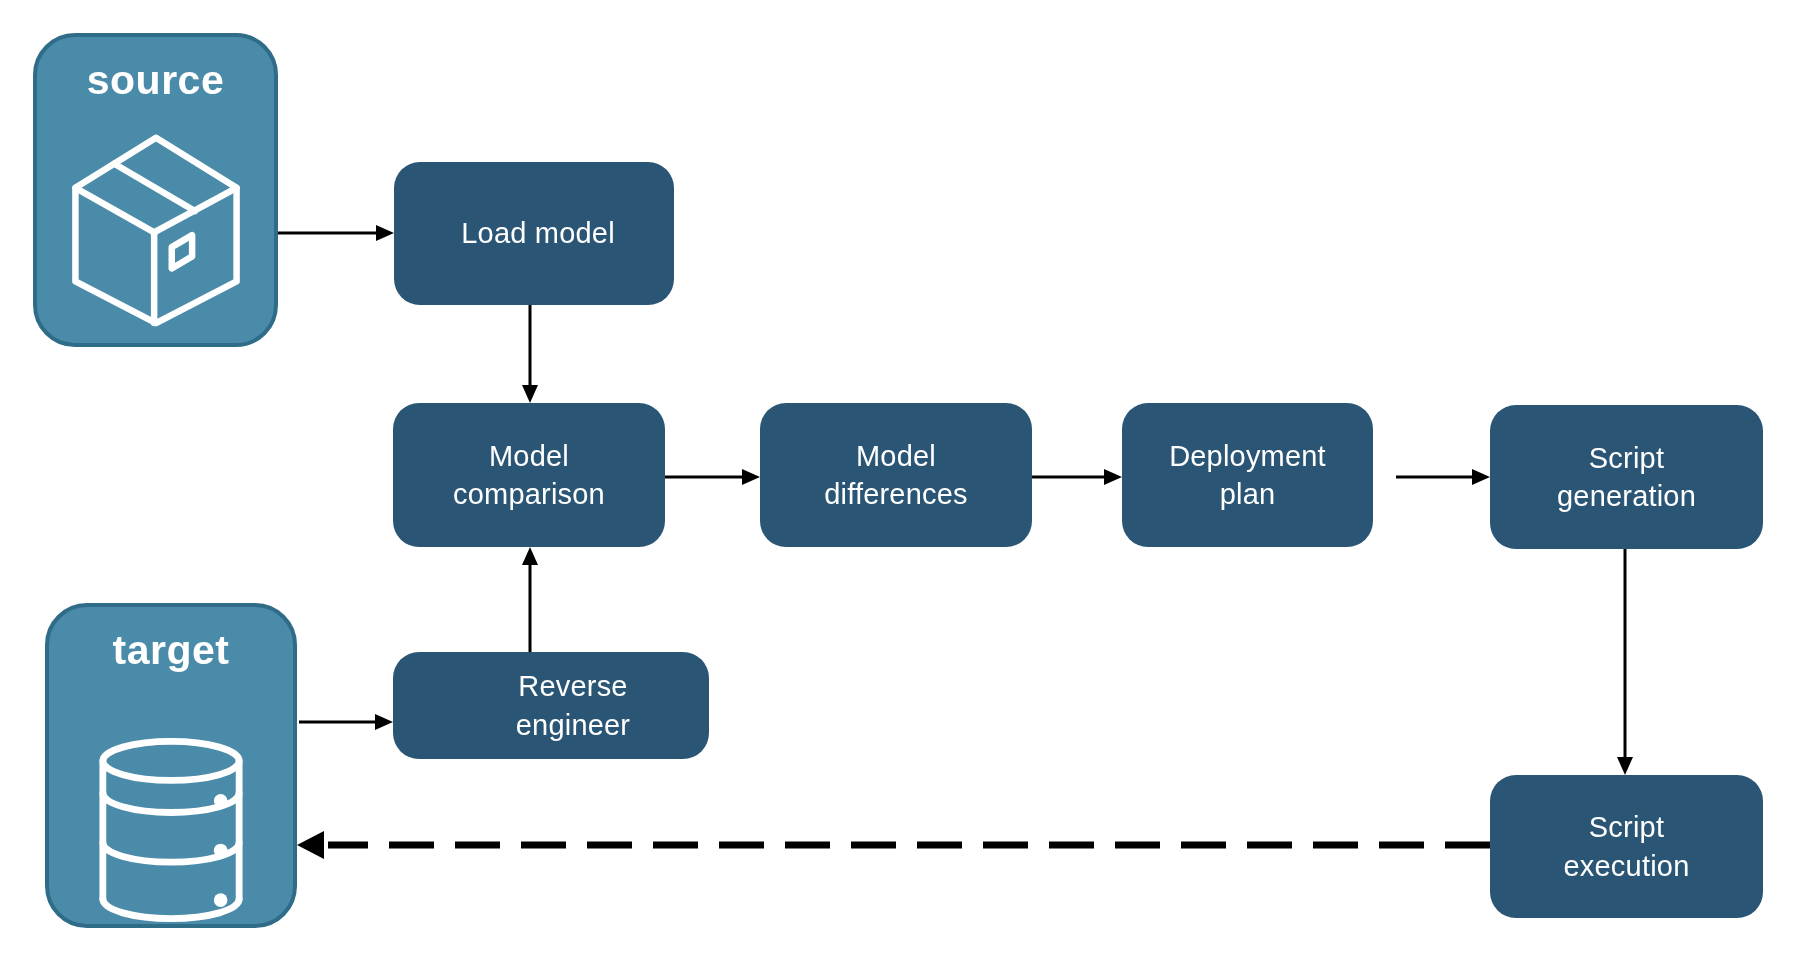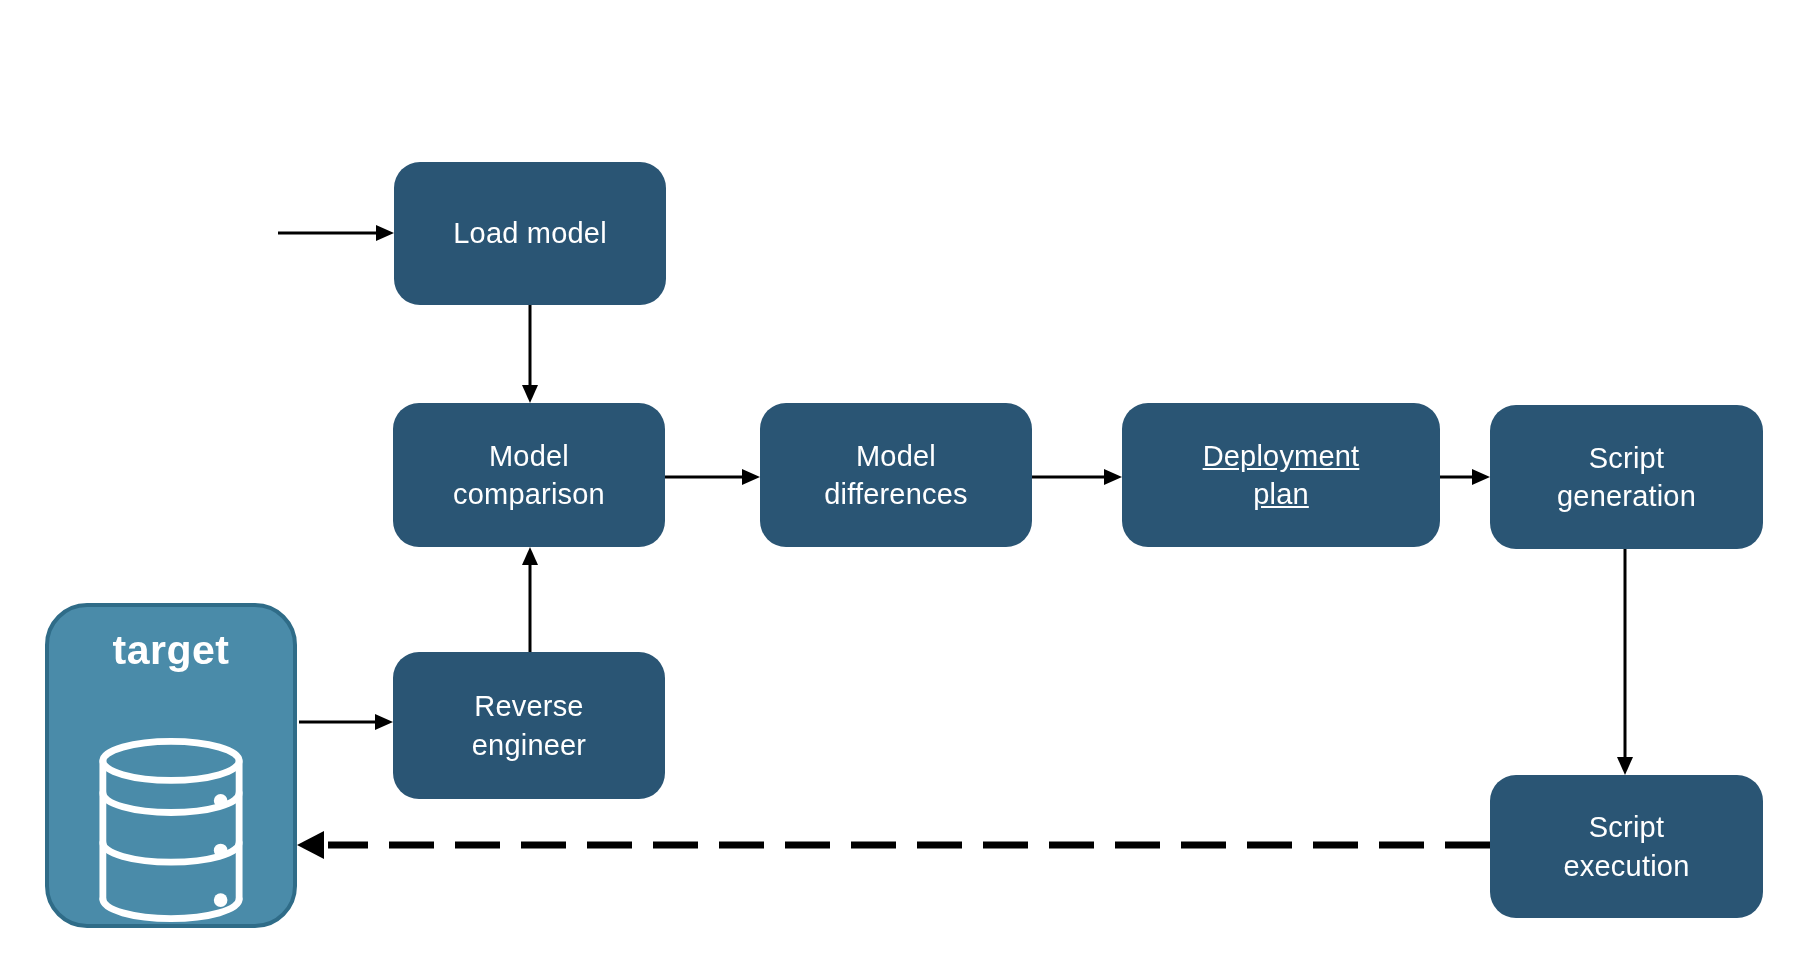--- a/index.html
+++ b/index.html
@@ -95,51 +95,63 @@
         <polygon points="1625,775 1617,757 1633,757" stroke="none"></polygon>
       </g>
 
       <g>
         <line x1="1490" y1="845" x2="328" y2="845" stroke-width="7" stroke-dasharray="45 21"></line>
         <polygon points="297,845 324,831 324,859" stroke="none"></polygon>
       </g>
     </g>
   </svg>
 
+  <div class="container-box" style="left:33px;top:33px;width:245px;height:314px;">
+    <div class="container-label">source</div>
+    <div class="container-icon">
+      <svg width="176" height="200" viewBox="0 0 190 215" fill="none" stroke="#FFFFFF" stroke-width="7" stroke-linejoin="round" stroke-linecap="round">
+        <path d="M95 8 L182 62 L182 163 L95 208 L8 163 L8 62 Z"></path>
+        <path d="M8 62 L93 110 L182 62"></path>
+        <path d="M93 110 L93 208"></path>
+        <path d="M50 36 L137 87"></path>
+        <path d="M112 126 L134 113 L134 136 L112 149 Z"></path>
+      </svg>
+    </div>
+  </div>
 
   <div class="container-box" style="left:45px;top:603px;width:252px;height:325px;gap:35px;">
     <div class="container-label">target</div>
     <div class="container-icon">
       <svg width="146" height="190" viewBox="0 0 150 192" fill="none" stroke="#FFFFFF" stroke-width="7" stroke-linecap="round">
         <ellipse cx="75" cy="25" rx="70" ry="20"></ellipse>
         <path d="M5 25 L5 167"></path>
         <path d="M145 25 L145 167"></path>
         <path d="M5 58 A70 20 0 0 0 145 58"></path>
         <path d="M5 109 A70 20 0 0 0 145 109"></path>
         <path d="M5 167 A70 20 0 0 0 145 167"></path>
         <circle cx="126" cy="66" r="7" fill="#FFFFFF" stroke="none"></circle>
         <circle cx="126" cy="117" r="7" fill="#FFFFFF" stroke="none"></circle>
         <circle cx="126" cy="168" r="7" fill="#FFFFFF" stroke="none"></circle>
       </svg>
     </div>
   </div>
 
-  <div class="node" style="left:394px;top:162px;width:272px;height:143px;">Load model</div>
+  <div class="node" style="left:394px;top:162px;width:272px;height:143px;padding-left:8px;">Load model</div>
 
   <div class="node" style="left:393px;top:403px;width:272px;height:144px;">Model
 comparison</div>
 
   <div class="node" style="left:760px;top:403px;width:272px;height:144px;">Model
 differences</div>
 
-  <div class="node" style="left:1122px;top:403px;width:318px;height:144px;text-decoration:underline;">Deployment
+  <div class="node" style="left:1122px;top:403px;width:251px;height:144px;">Deployment
 plan</div>
 
   <div class="node" style="left:1490px;top:405px;width:273px;height:144px;">Script
 generation</div>
 
-  <div class="node" style="left:393px;top:652px;width:272px;height:147px;">Reverse
+  <div class="node" style="left:393px;top:652px;width:272px;height:107px;padding-left:44px;">Reverse
 engineer</div>
 
   <div class="node" style="left:1490px;top:775px;width:273px;height:143px;">Script
 execution</div>
 
 </div>
 
 </body></html>

